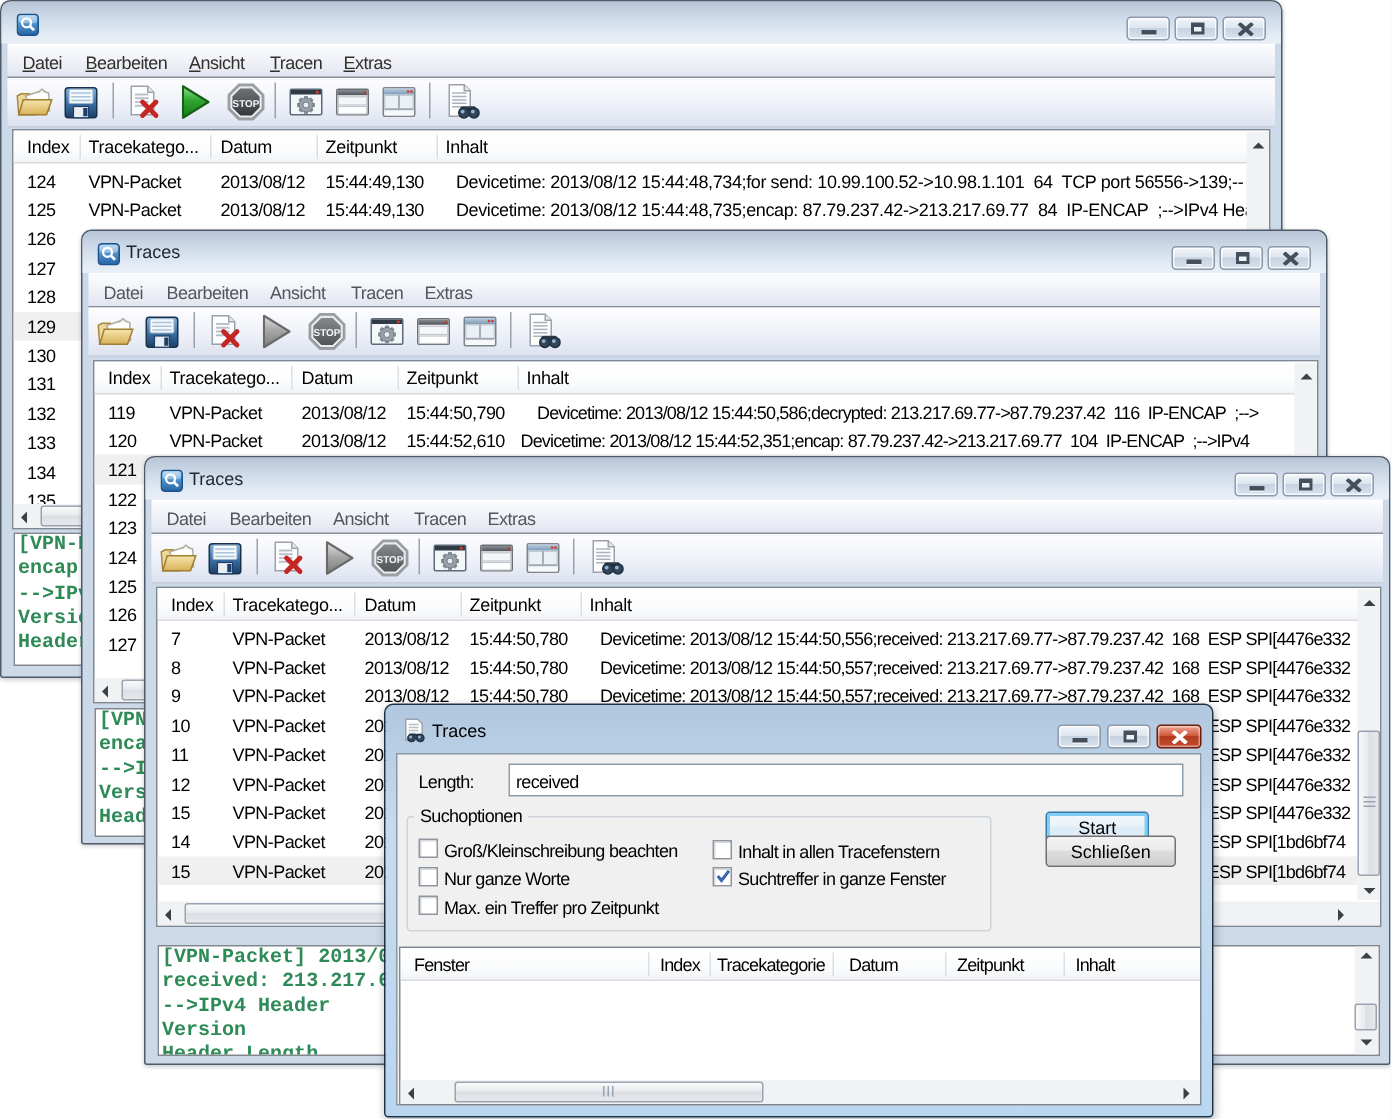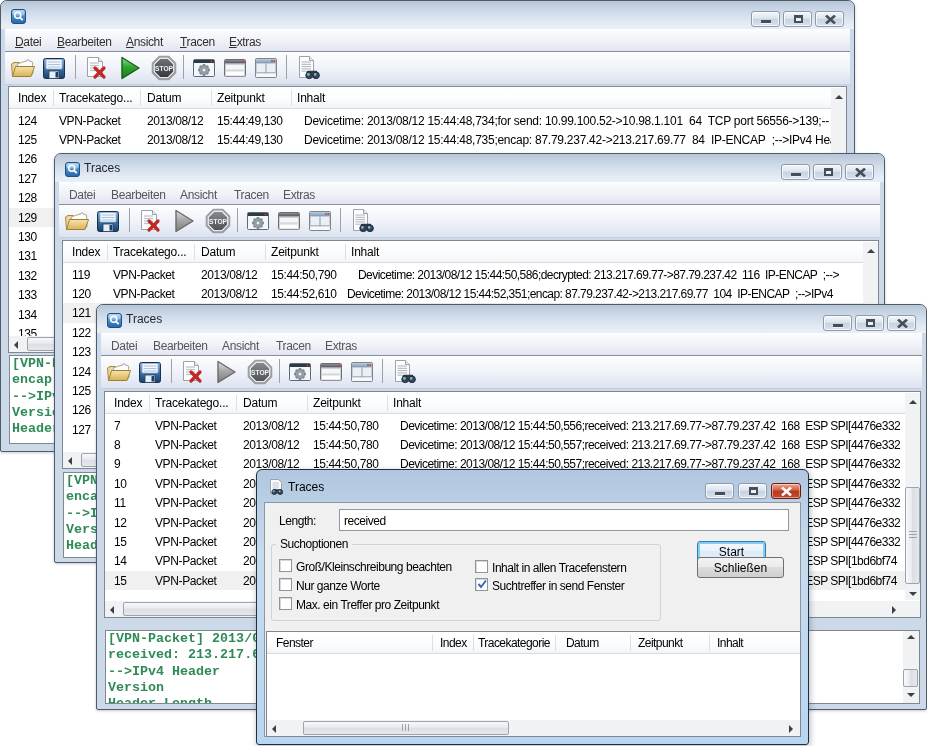--- a/index.html
+++ b/index.html
@@ -920,21 +920,21 @@
 <div class="lbl" style="left:39px;top:109px">Nur ganze Worte</div>
 <div class="cb" style="left:22px;top:127px"></div>
 <div class="lbl" style="left:39px;top:128px">Max. ein Treffer pro Zeitpunkt</div>
 <div class="cb" style="left:218px;top:90px"></div>
 <div class="lbl" style="left:235px;top:91px">Inhalt in allen Tracefenstern</div>
 <div class="cb" style="left:218px;top:108px">
       <svg class="abs" style="left:1px;top:0px" width="11" height="11" viewBox="0 0 11 11">
 <path d="M1.5 5 L4 8 L9 1.5" fill="none" stroke="#3b68b0" stroke-width="2"></path>
       </svg>
     </div>
-<div class="lbl" style="left:235px;top:109px">Suchtreffer in send Fenster</div>
+<div class="lbl" style="left:235px;top:109px">Suchtreffer in ganze Fenster</div>
 <div class="btn def" style="left:440px;top:71px;width:69px;height:21px;line-height:20px">Start</div>
 <div class="btn" style="left:440px;top:87px;width:87px;height:21px;line-height:20px">Schließen</div>
 <div class="lv dlv" style="left:9px;top:161px;width:535px;height:106px">
 <div class="lvh">
         <span style="left:9px">Fenster</span>
         <span style="left:173px">Index</span>
         <span style="left:211px">Tracekategorie</span>
         <span style="left:299px">Datum</span>
         <span style="left:371px">Zeitpunkt</span>
         <span style="left:450px">Inhalt</span>

